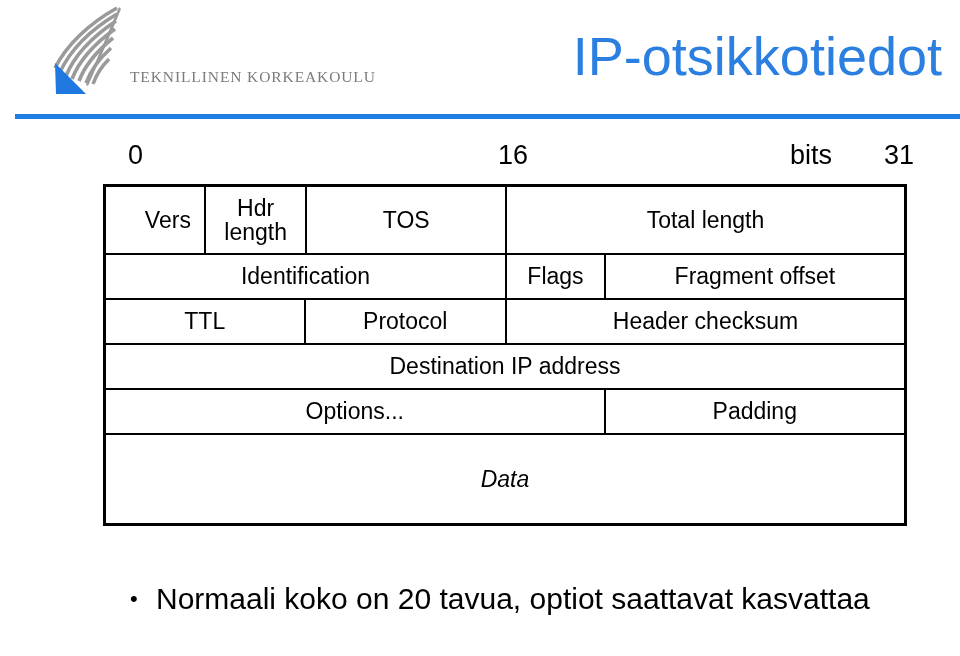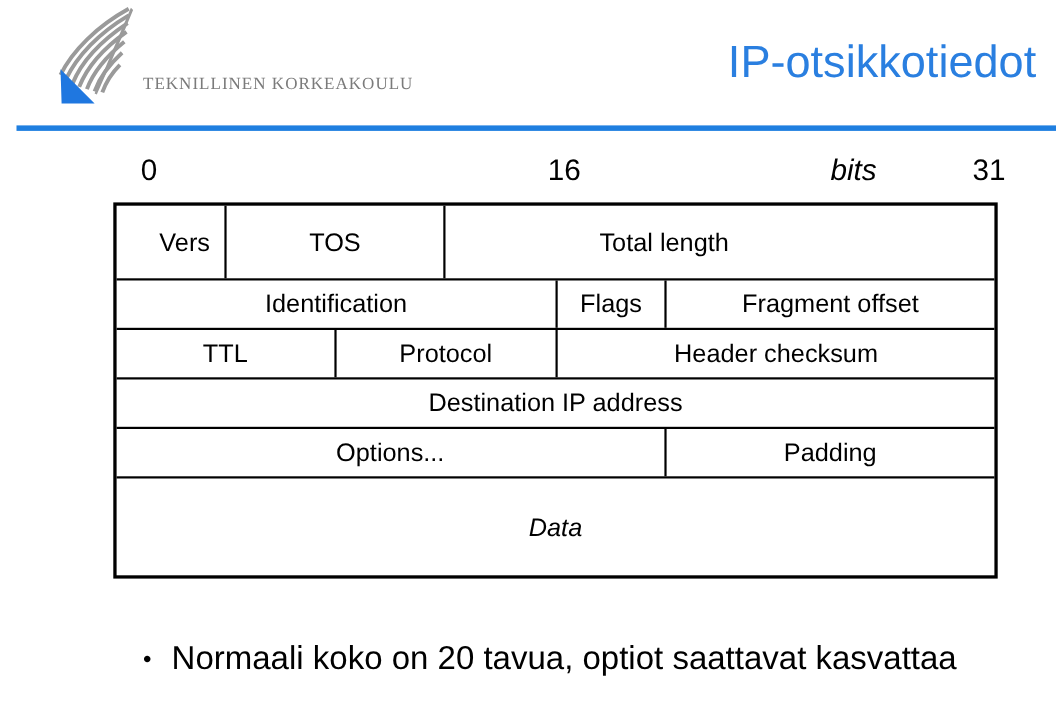--- a/index.html
+++ b/index.html
@@ -48,21 +48,21 @@
     letter-spacing: 0.9px;
     color: #7b7b7b;
     white-space: nowrap;
   }
   #slide-title {
     position: absolute;
     left: 440px;
     top: 30px;
     width: 490px;
     text-align: right;
-    font-size: 41px;
+    font-size: 54px;
     line-height: 52px;
     color: #2a7fe0;
     white-space: nowrap;
   }
   #title-rule {
     position: absolute;
     left: 3px;
     top: 114px;
     width: 954px;
     height: 5px;
@@ -79,21 +79,21 @@
   }
   #bit-ruler .tick {
     position: absolute;
     top: 0;
     font-size: 27px;
     line-height: 34px;
     white-space: nowrap;
   }
   #tick-0    { left: 28px; }
   #tick-16   { left: 398px; }
-  #tick-bits { left: 655px; font-size: 21px; line-height: 38px; font-style: italic; }
+  #tick-bits { left: 690px; font-size: 21px; line-height: 38px; }
   #tick-31   { left: 784px; }
 
   
   #ip-header-table {
     position: absolute;
     left: 103px;
     top: 184px;
     width: 804px;
     border: 3px solid #000000;
     box-sizing: border-box;
@@ -178,20 +178,21 @@
 <div id="bit-ruler">
   <div class="tick" id="tick-0">0</div>
   <div class="tick" id="tick-16">16</div>
   <div class="tick" id="tick-bits">bits</div>
   <div class="tick" id="tick-31">31</div>
 </div>
 
 <div id="ip-header-table">
     <div class="hdr-row row-h1">
       <div class="hdr-cell" style="width: 12.5%; padding-left: 28px;">Vers</div>
+      <div class="hdr-cell two-line" style="width: 12.75%;">Hdr length</div>
       <div class="hdr-cell" style="width: 25%;">TOS</div>
       <div class="hdr-cell no-divider" style="width: 49.75%;">Total length</div>
     </div>
     <div class="hdr-row row-h">
       <div class="hdr-cell" style="width: 50.25%;">Identification</div>
       <div class="hdr-cell" style="width: 12.4%;">Flags</div>
       <div class="hdr-cell no-divider" style="width: 37.35%;">Fragment offset</div>
     </div>
     <div class="hdr-row row-h">
       <div class="hdr-cell" style="width: 25%; text-align: center;">TTL</div>

